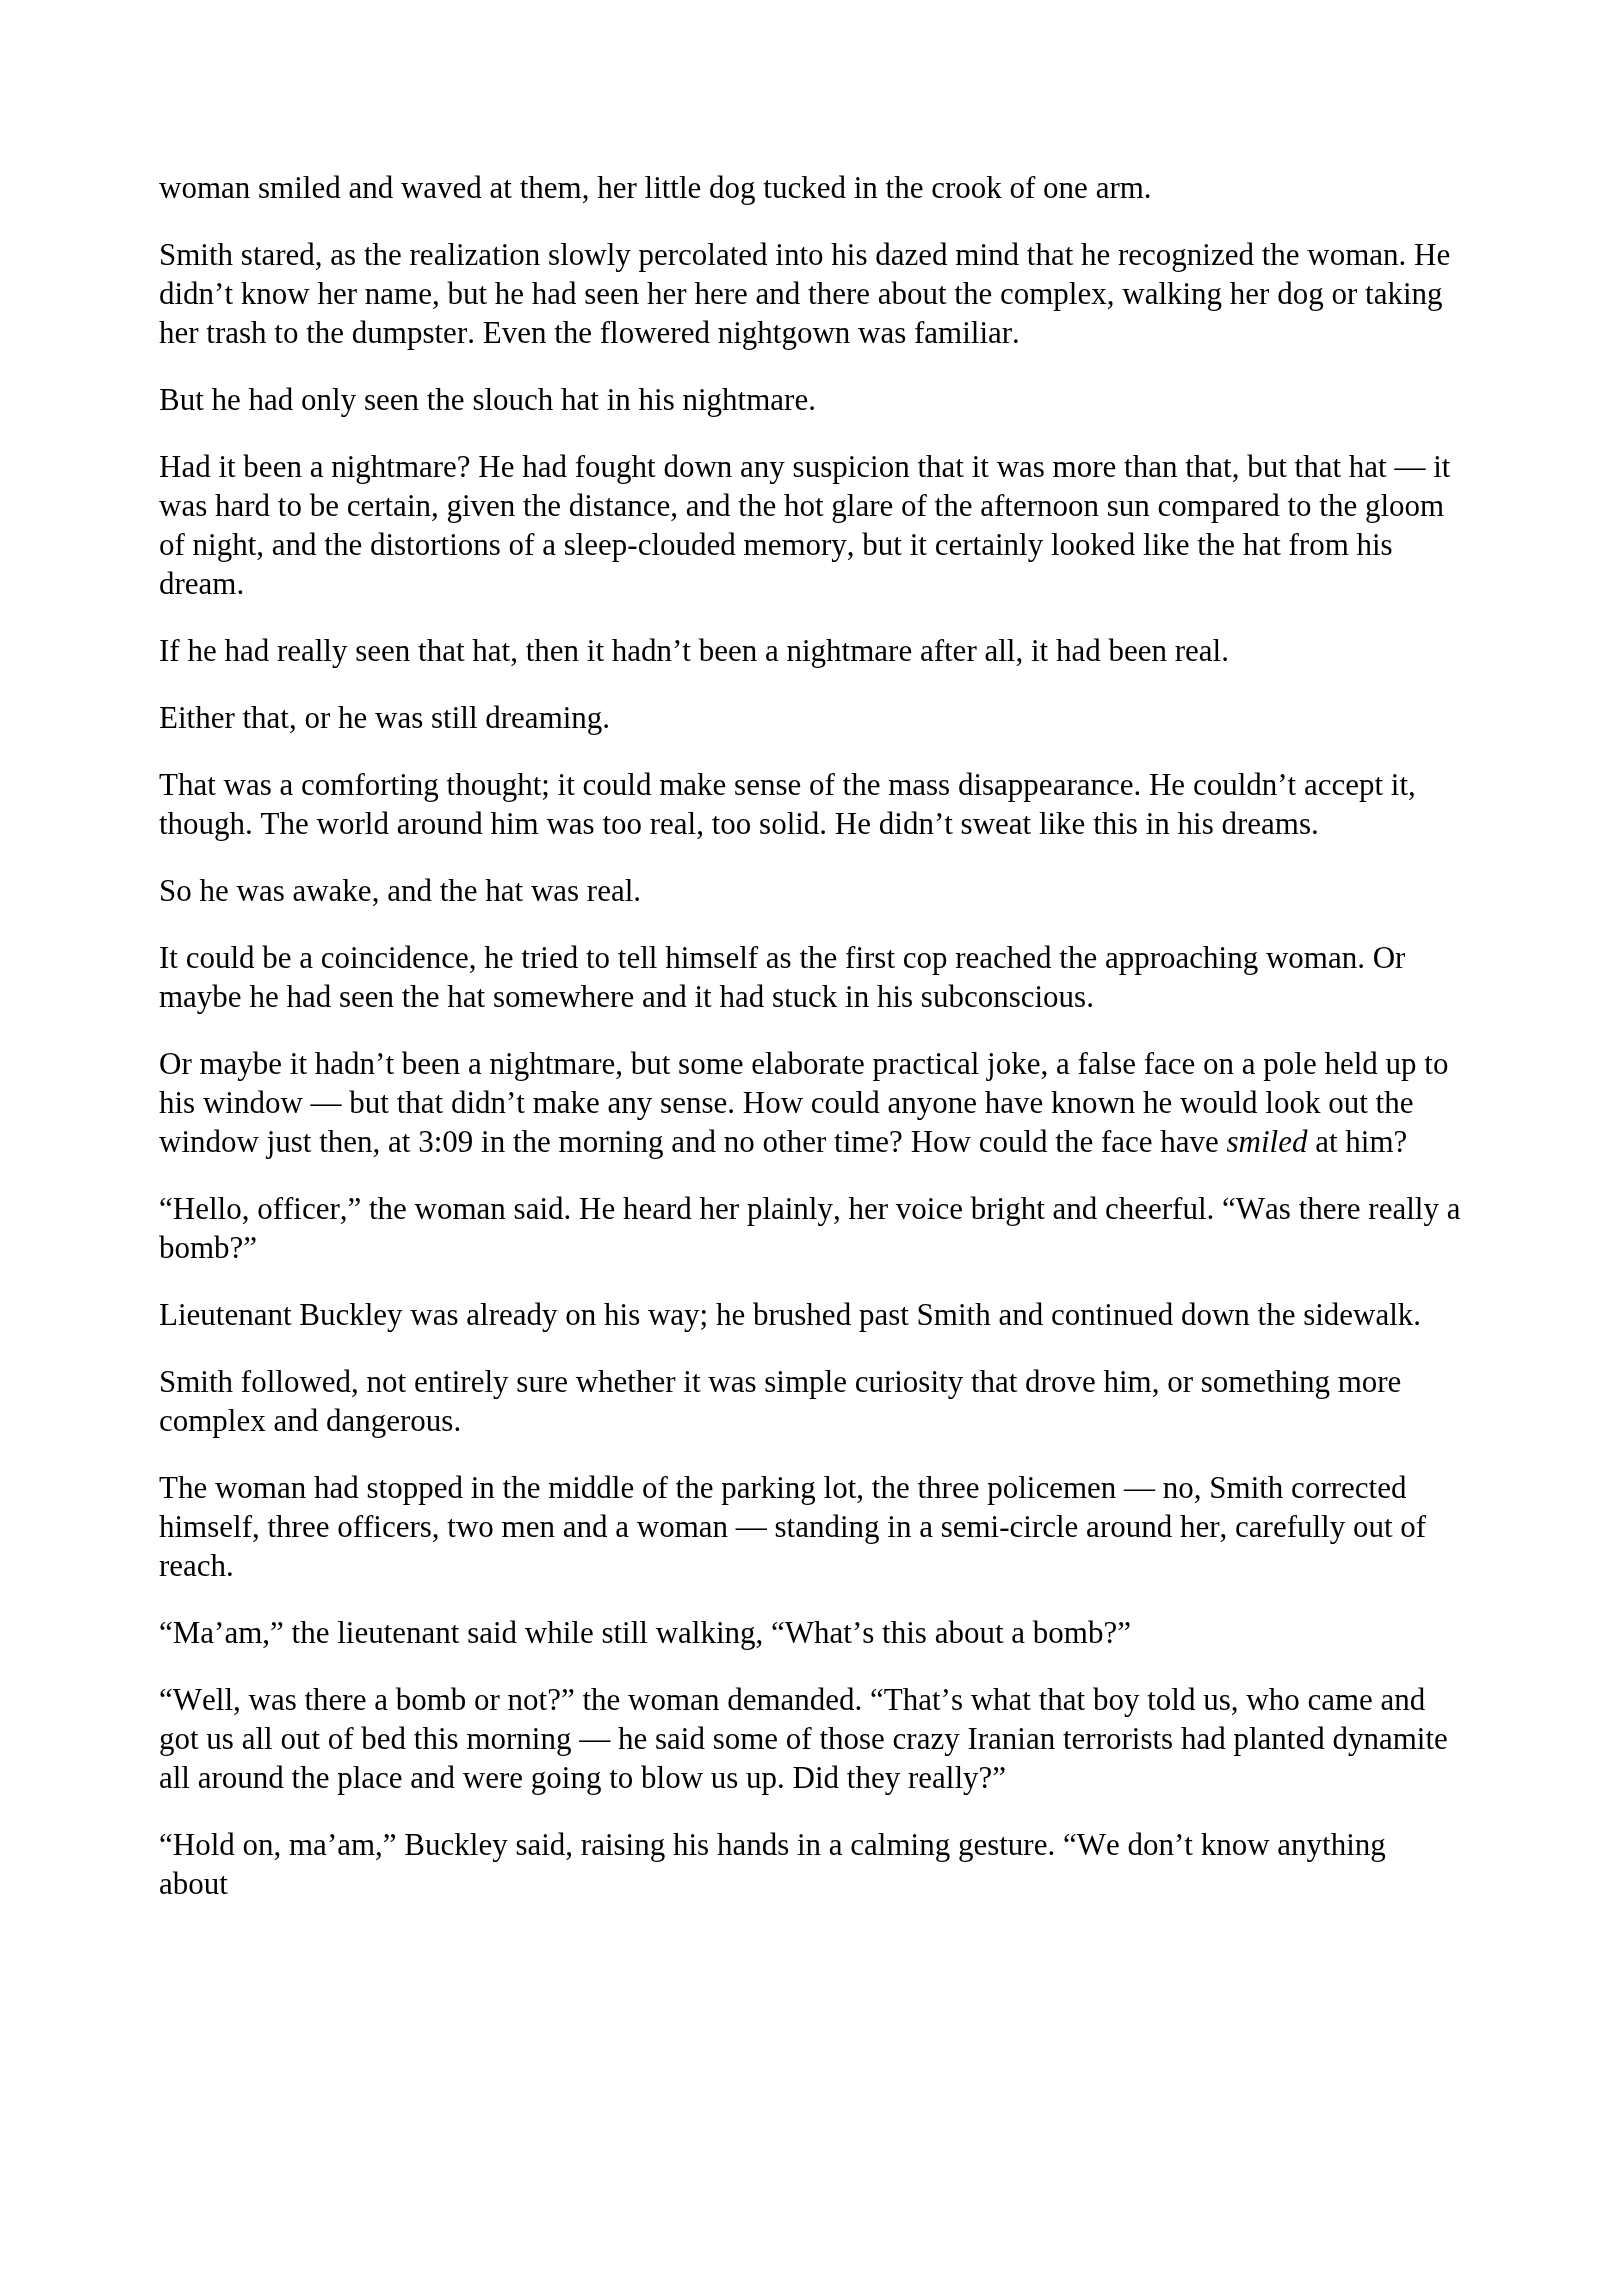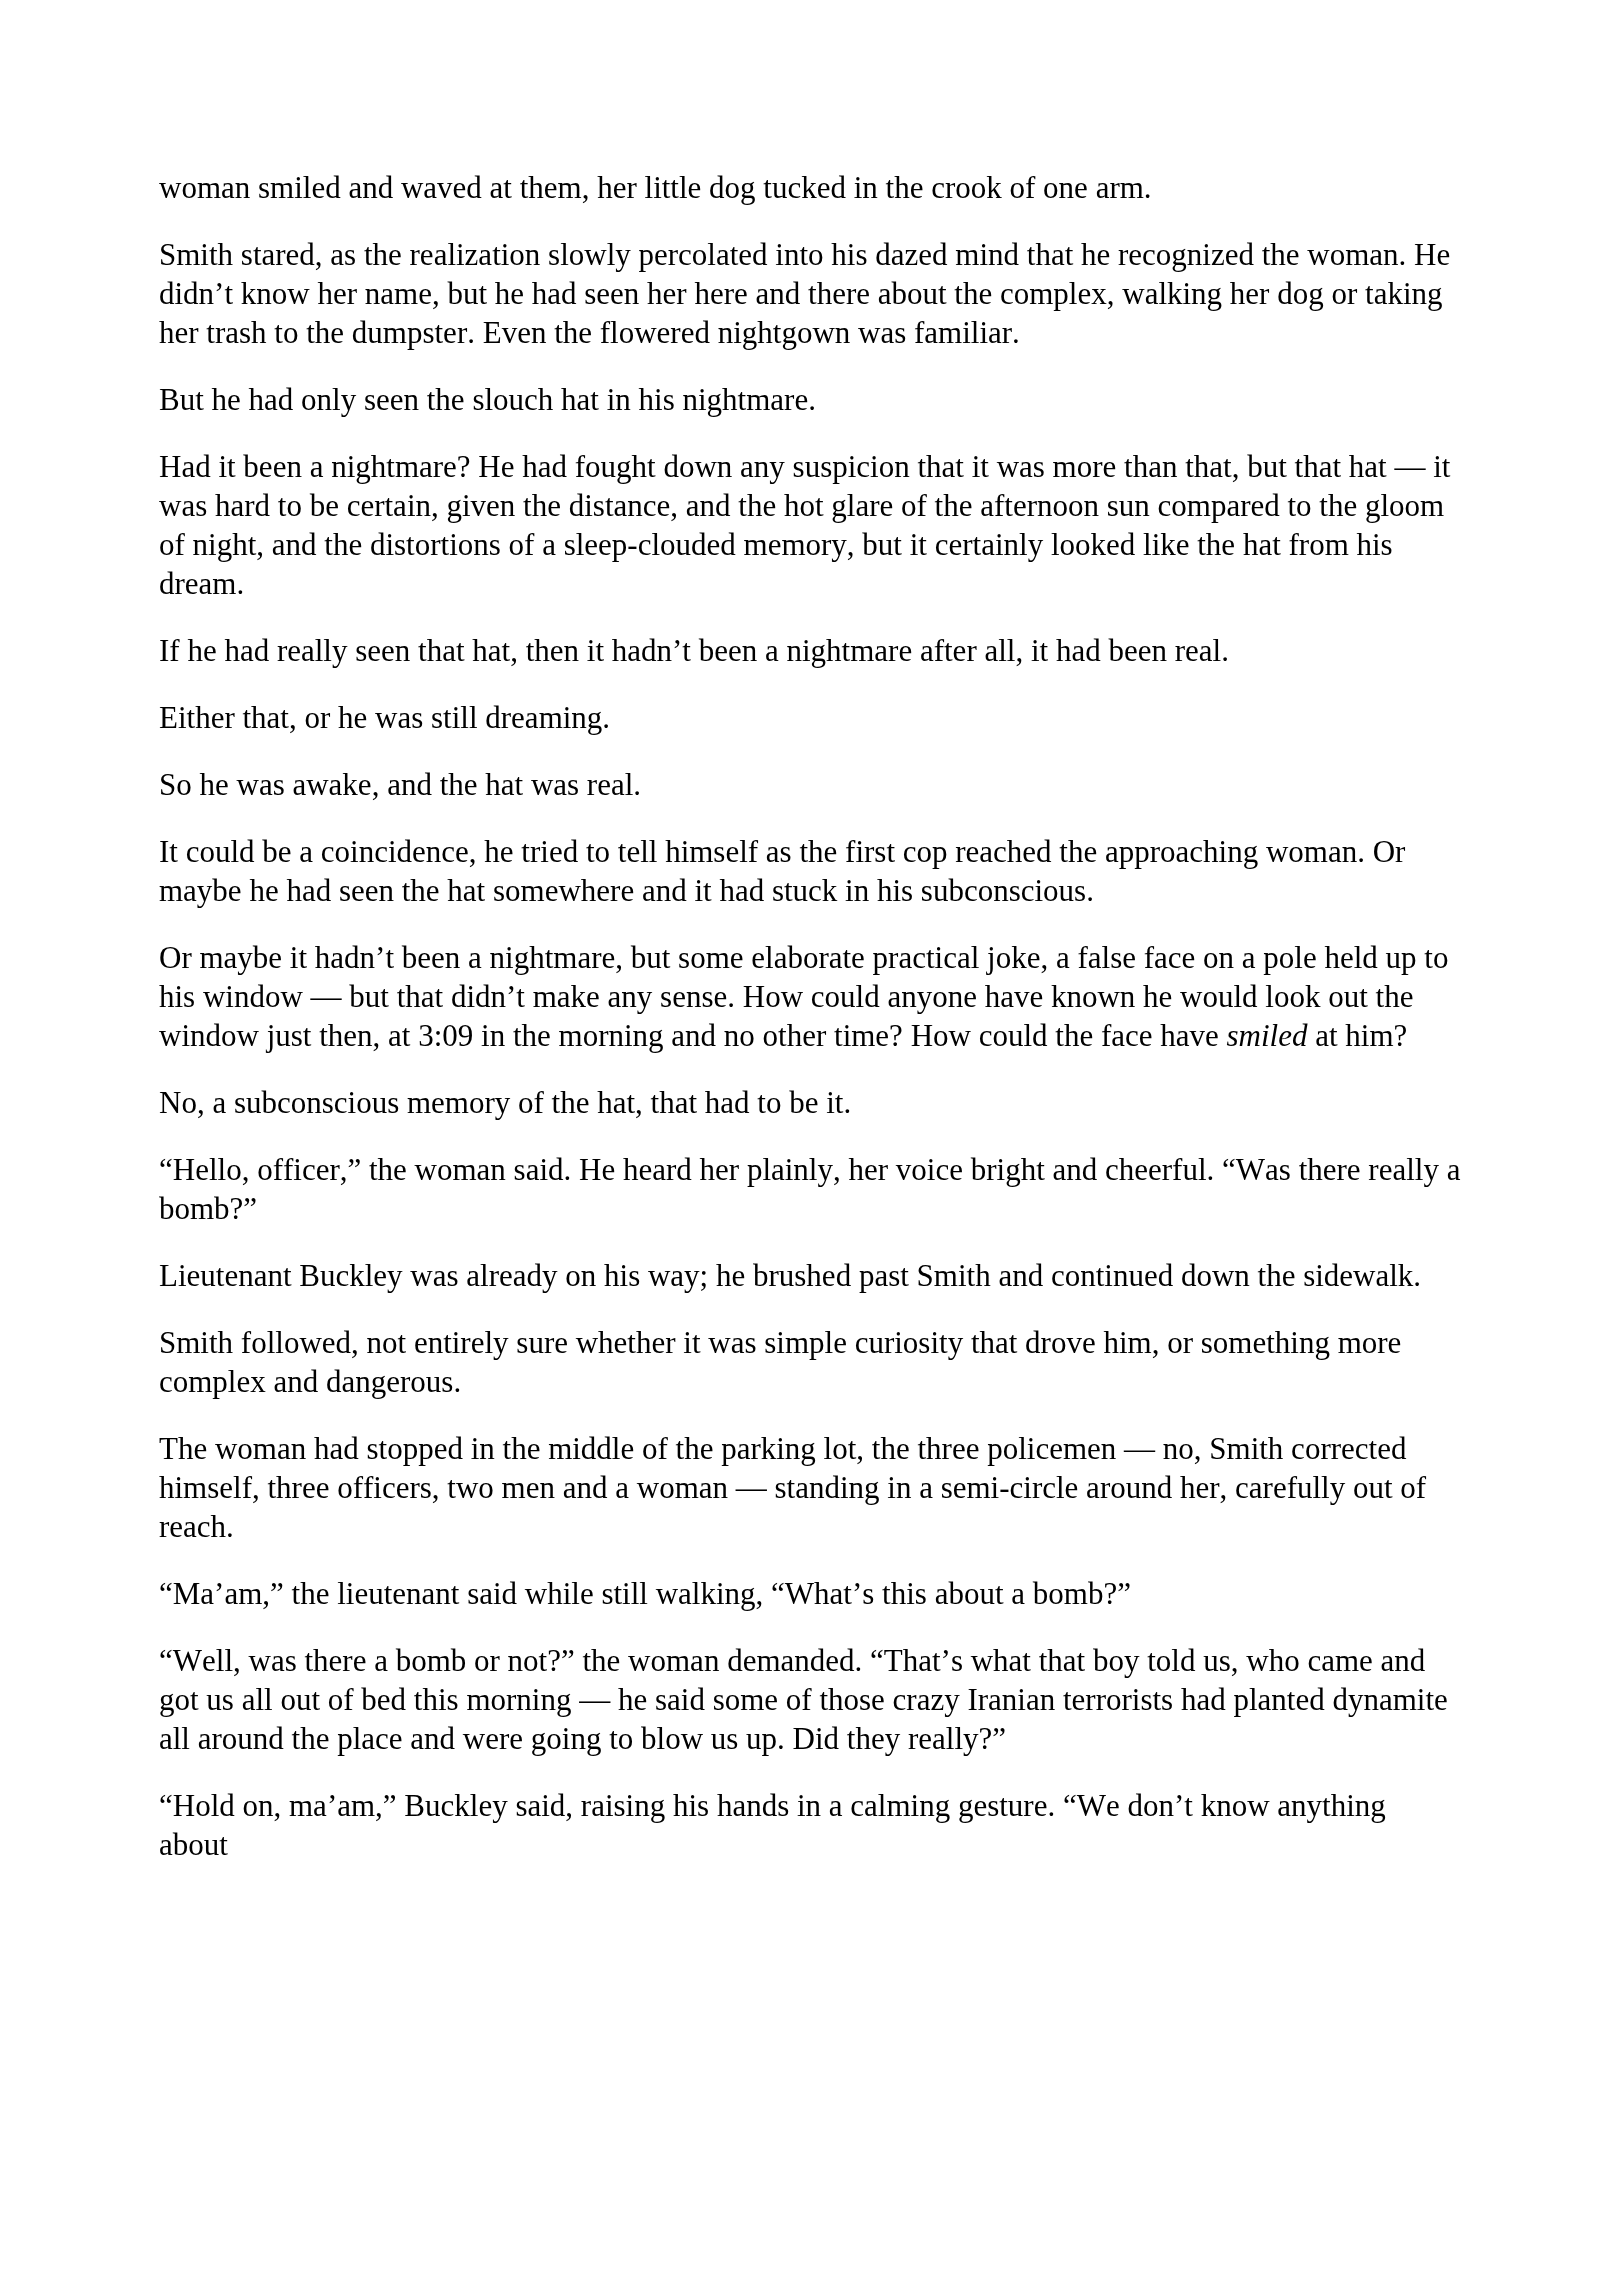--- a/index.html
+++ b/index.html
@@ -42,26 +42,26 @@
 <body>
 
 <div class="page">
   <main class="text-block">
     <p>woman smiled and waved at them, her little dog tucked in the crook of one arm.</p>
     <p>Smith stared, as the realization slowly percolated into his dazed mind that he recognized the woman. He didn’t know her name, but he had seen her here and there about the complex, walking her dog or taking her trash to the dumpster. Even the flowered nightgown was familiar.</p>
     <p>But he had only seen the slouch hat in his nightmare.</p>
     <p>Had it been a nightmare? He had fought down any suspicion that it was more than that, but that hat — it was hard to be certain, given the distance, and the hot glare of the afternoon sun compared to the gloom of night, and the distortions of a sleep-clouded memory, but it certainly looked like the hat from his dream.</p>
     <p>If he had really seen that hat, then it hadn’t been a nightmare after all, it had been real.</p>
     <p>Either that, or he was still dreaming.</p>
+    <p>That was a comforting thought; it could make sense of the mass disappearance. He couldn’t accept it, though. The world around him was too real, too solid. He didn’t sweat like this in his dreams.</p>
     <p>So he was awake, and the hat was real.</p>
     <p>It could be a coincidence, he tried to tell himself as the first cop reached the approaching woman. Or maybe he had seen the hat somewhere and it had stuck in his subconscious.</p>
     <p>
       <span>Or maybe it hadn’t been a nightmare, but some elaborate practical joke, a false face on a pole held up to his window — but that didn’t make any sense. How could anyone have known he would look out the window just then, at 3:09 in the morning and no other time? How could the face have </span><em>smiled</em><span> at him?</span>
     </p>
-    <p>No, a subconscious memory of the hat, that had to be it.</p>
     <p>“Hello, officer,” the woman said. He heard her plainly, her voice bright and cheerful. “Was there really a bomb?”</p>
     <p>Lieutenant Buckley was already on his way; he brushed past Smith and continued down the sidewalk.</p>
     <p>Smith followed, not entirely sure whether it was simple curiosity that drove him, or something more complex and dangerous.</p>
     <p>The woman had stopped in the middle of the parking lot, the three policemen — no, Smith corrected himself, three officers, two men and a woman — standing in a semi-circle around her, carefully out of reach.</p>
     <p>“Ma’am,” the lieutenant said while still walking, “What’s this about a bomb?”</p>
     <p>“Well, was there a bomb or not?” the woman demanded. “That’s what that boy told us, who came and got us all out of bed this morning — he said some of those crazy Iranian terrorists had planted dynamite all around the place and were going to blow us up. Did they really?”</p>
     <p>“Hold on, ma’am,” Buckley said, raising his hands in a calming gesture. “We don’t know anything about</p>
   </main>
 </div>
 

